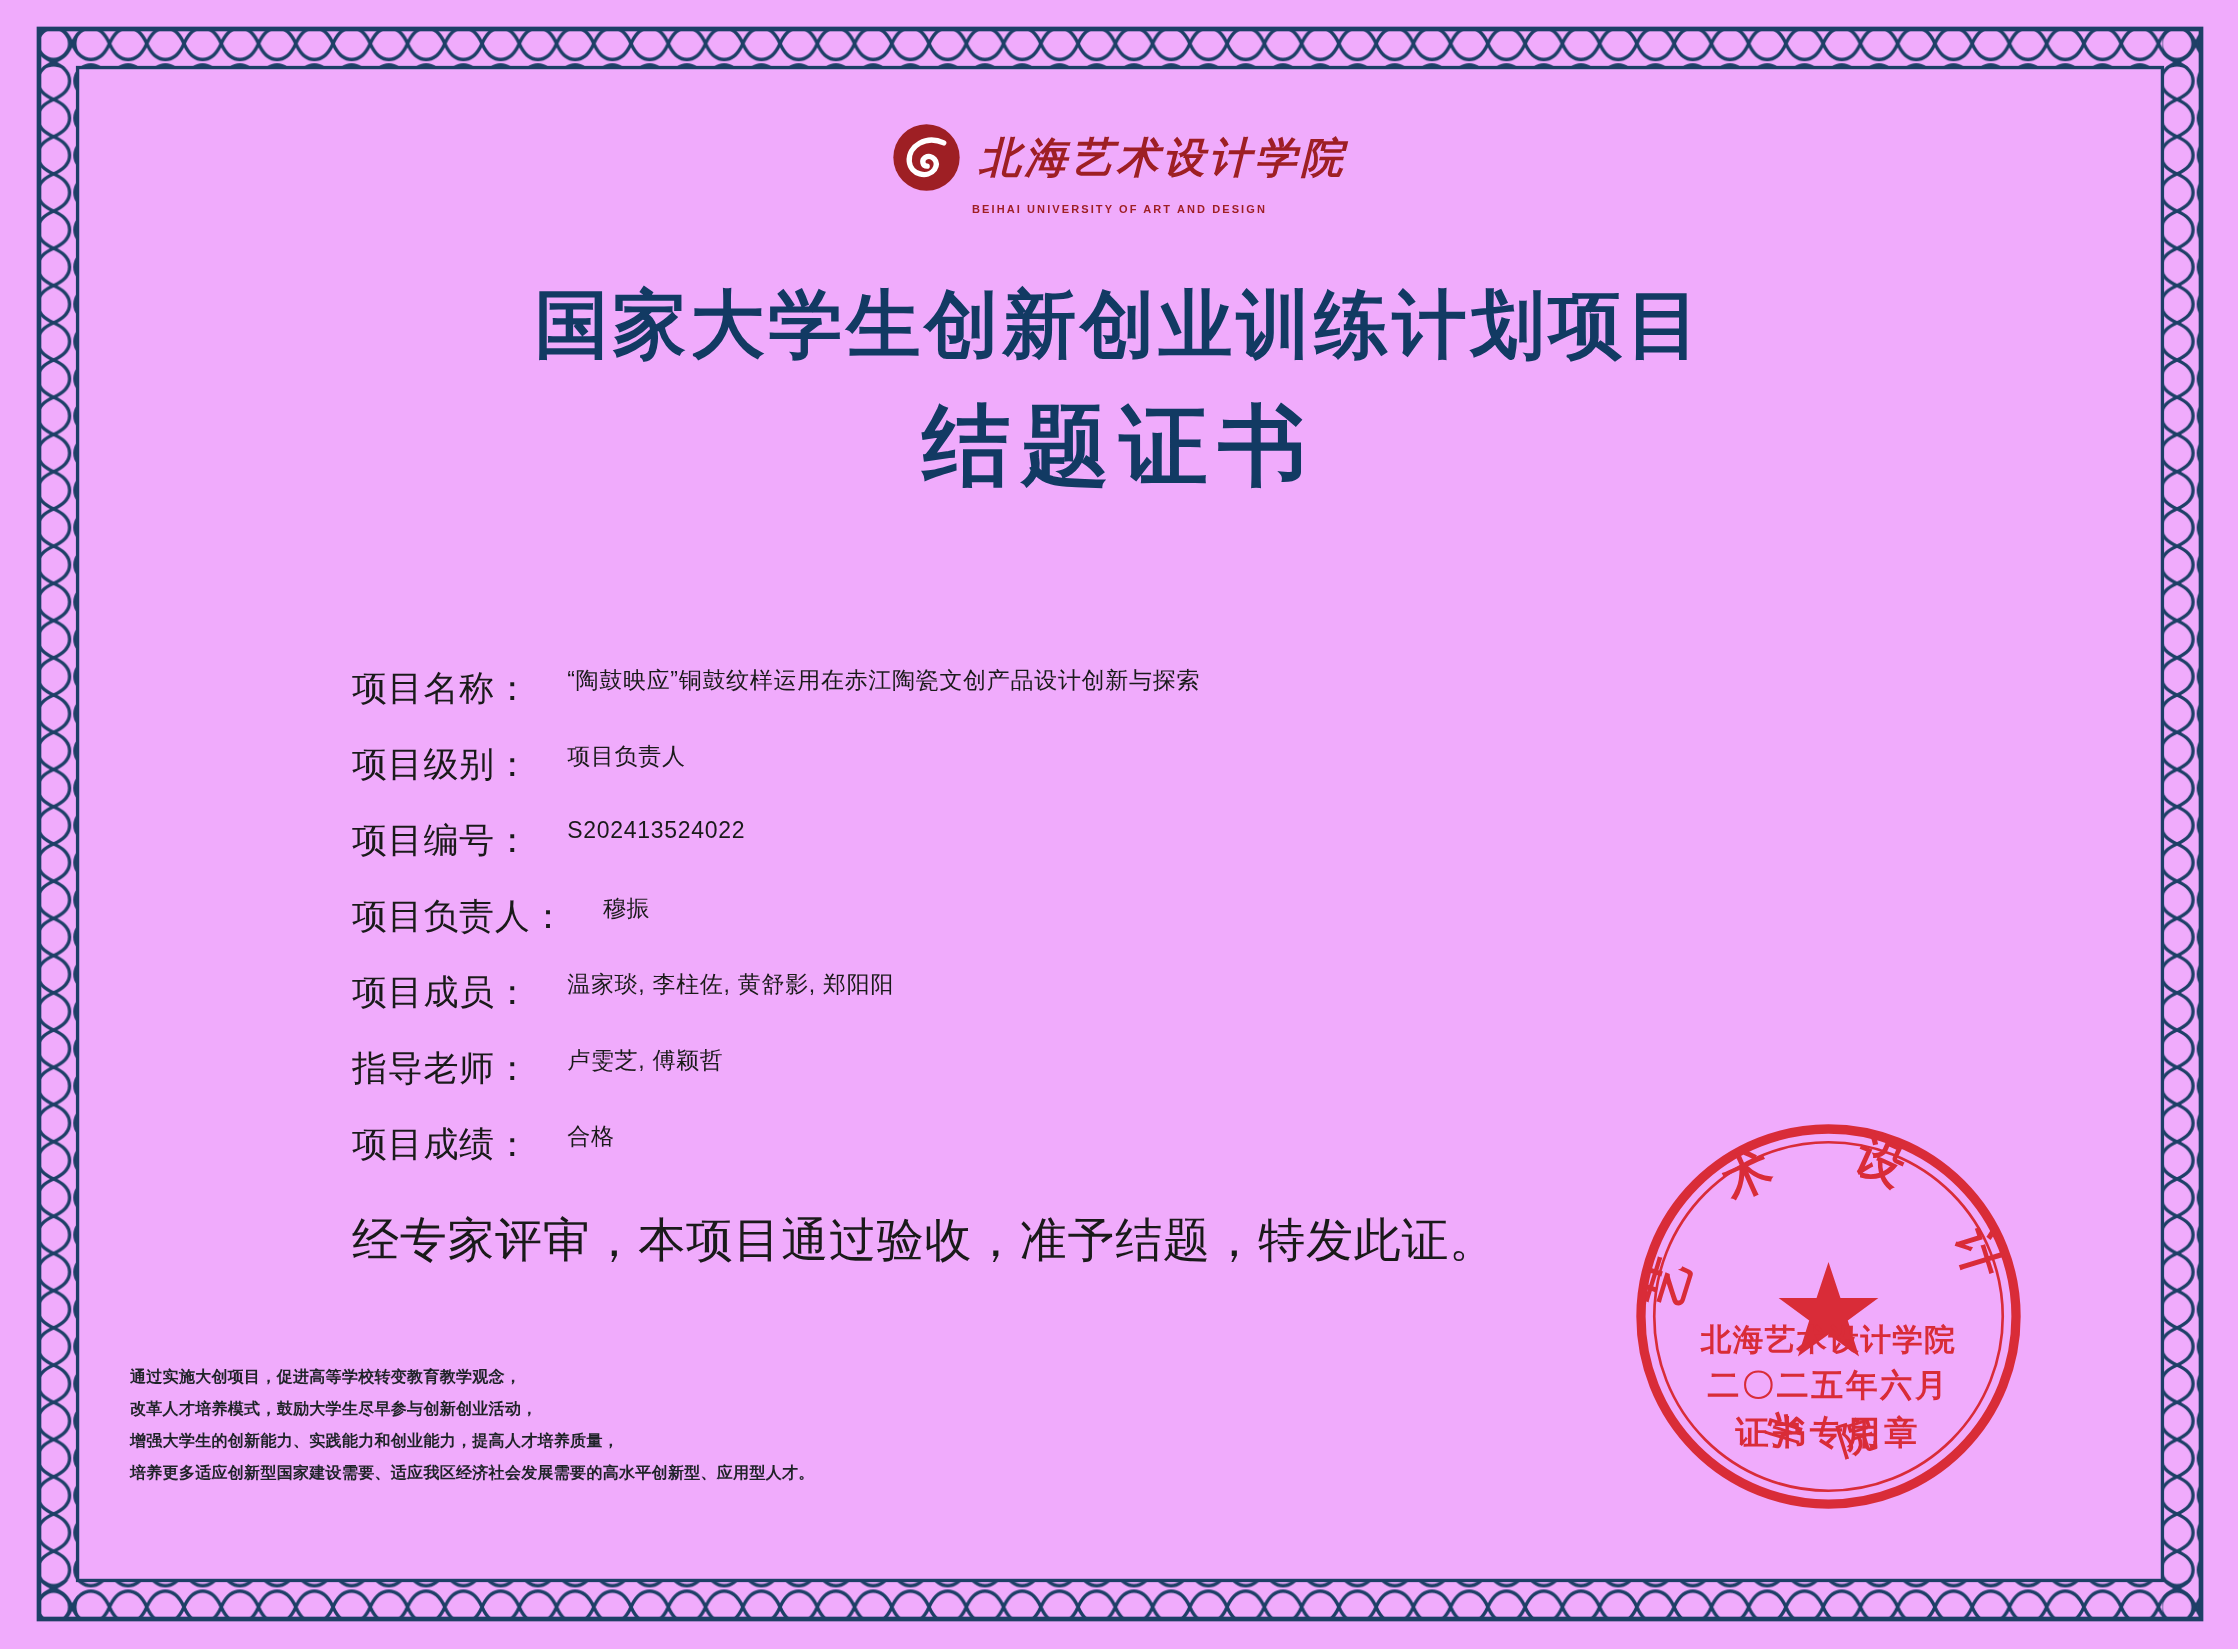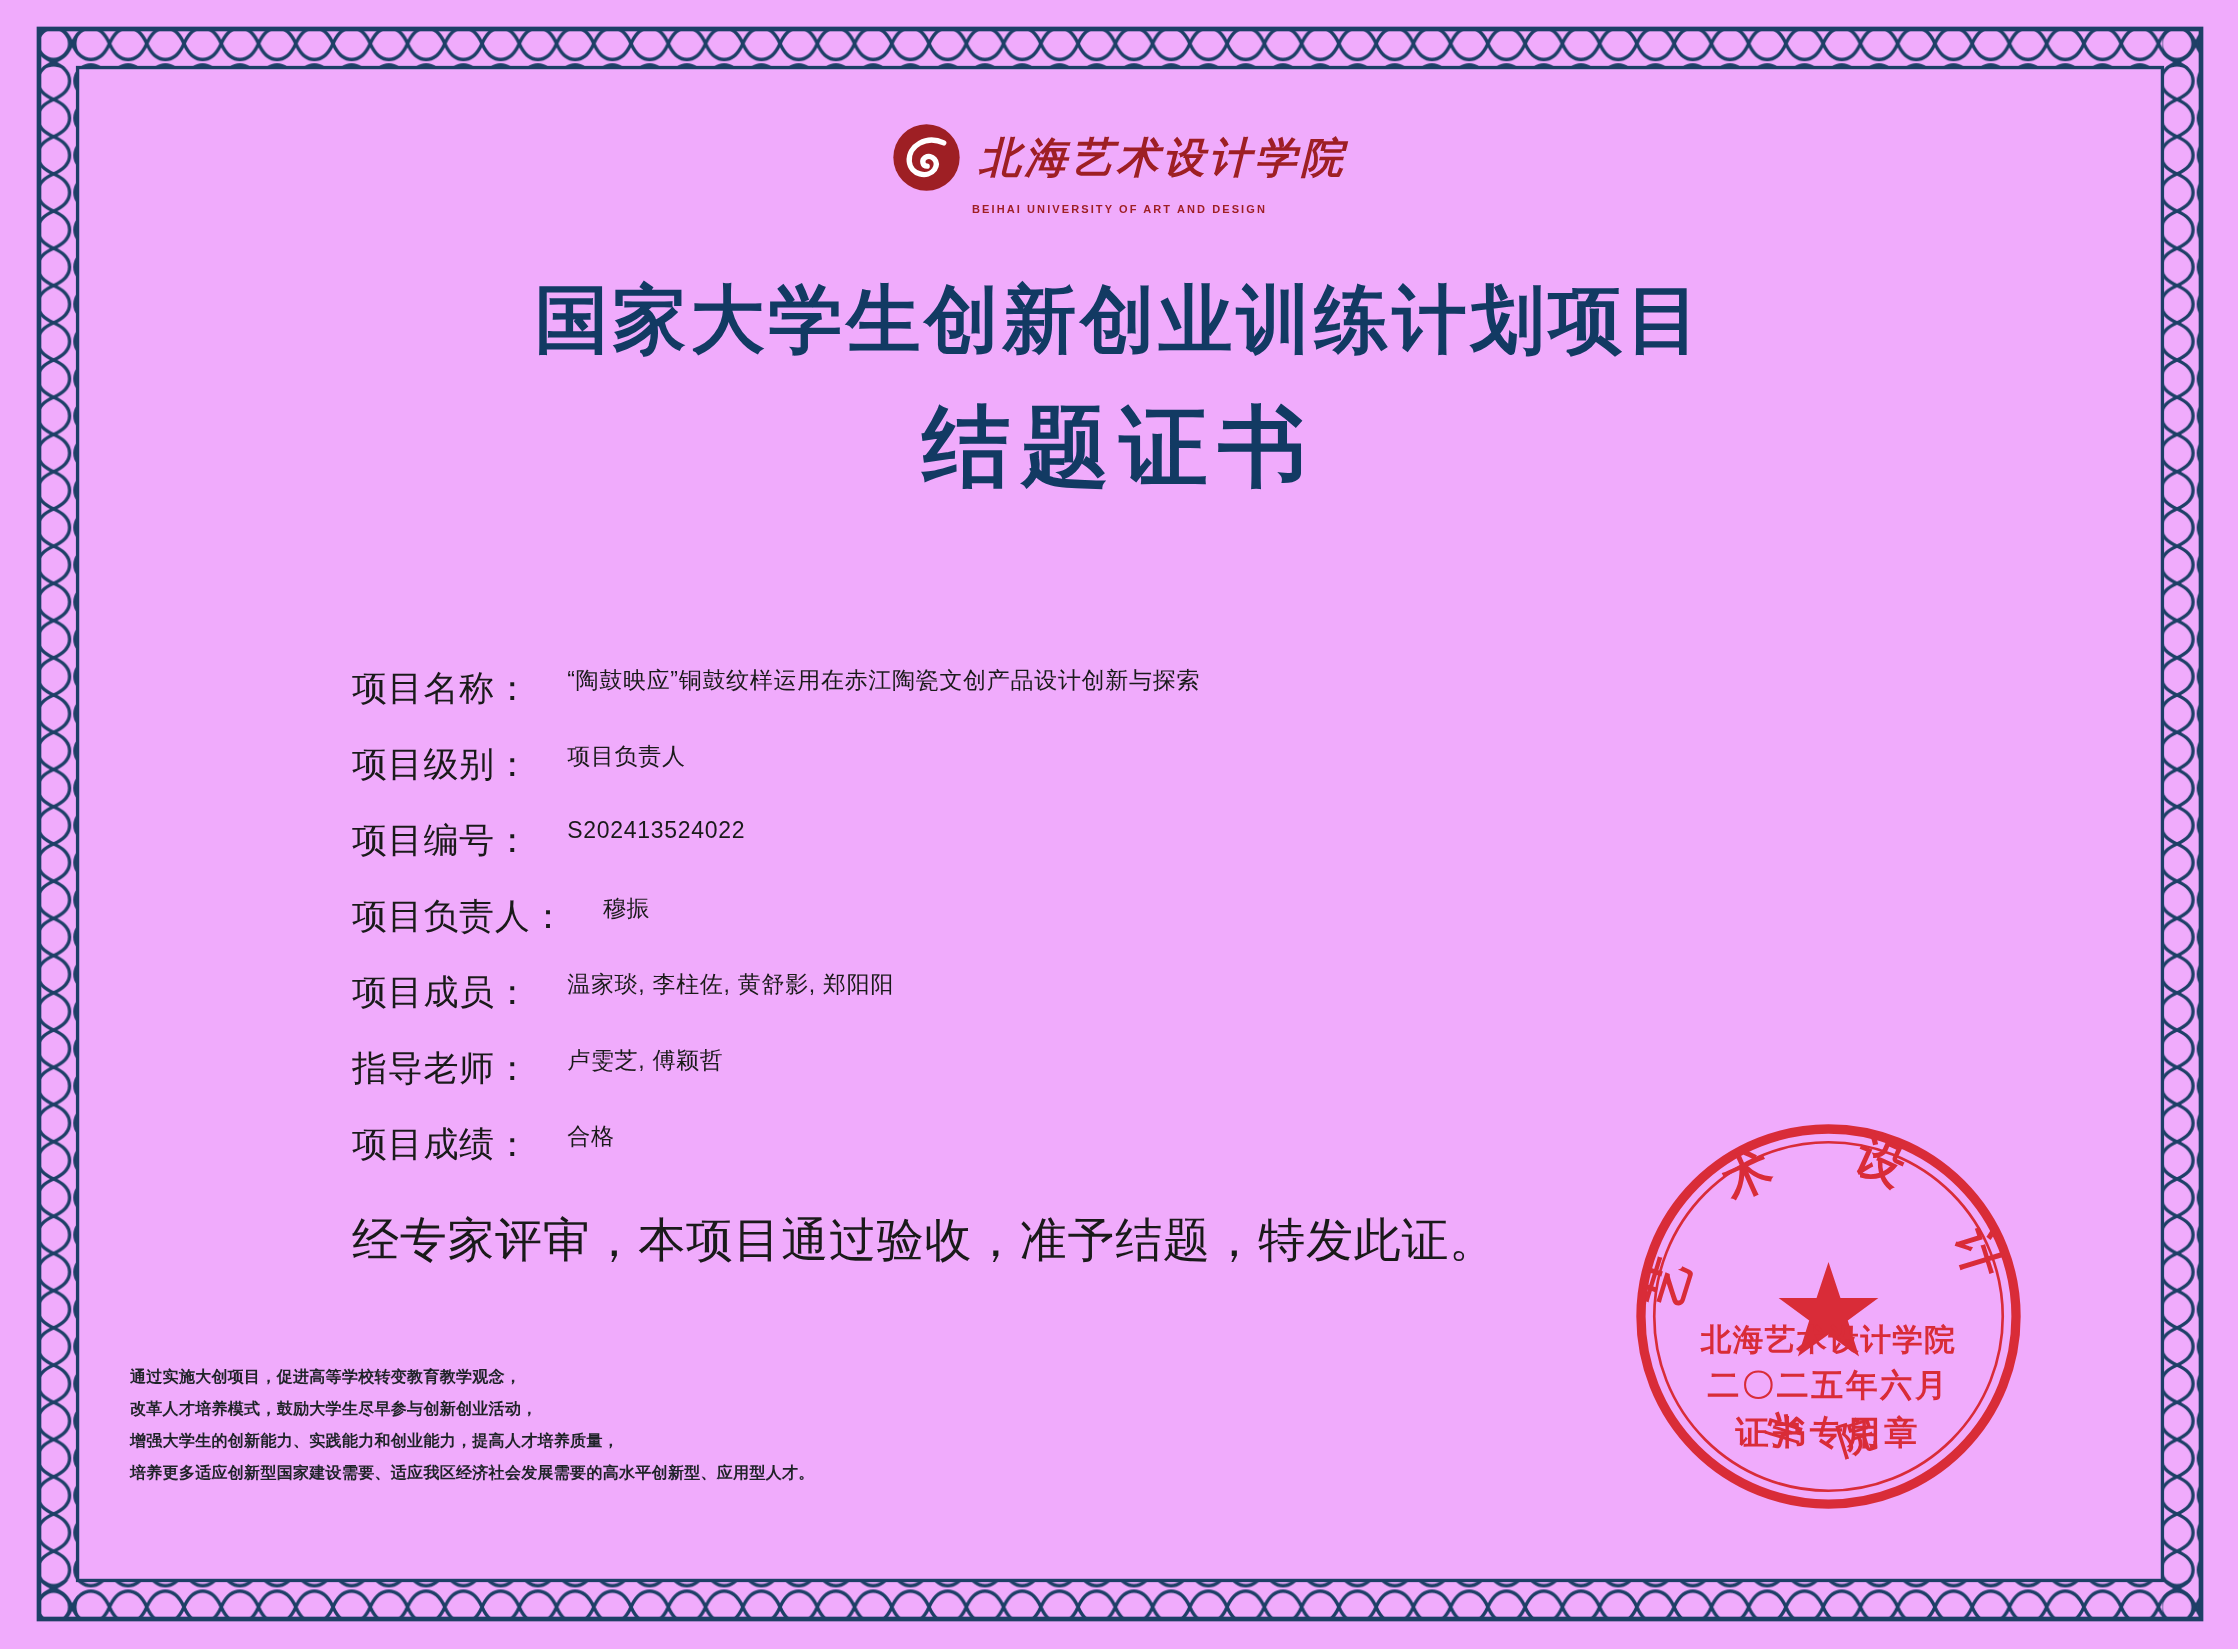--- a/index.html
+++ b/index.html
@@ -81,35 +81,35 @@
     text-align: center;
   }
 
   
   .title-main {
     position: absolute;
     top: 286px;
     left: 0;
     width: 100%;
     text-align: center;
-    font-family: Liberation Mono, monospace;
+    font-family: Liberation Serif, serif;
     font-weight: 700;
     font-size: 74px;
     letter-spacing: 4px;
     color: #123a63;
     line-height: 1.08;
     white-space: nowrap;
   }
   .title-sub {
     position: absolute;
     top: 399px;
     left: 0;
     width: 100%;
     text-align: center;
-    font-family: Liberation Sans, sans-serif;
+    font-family: Liberation Serif, serif;
     font-weight: 700;
     font-size: 88px;
     letter-spacing: 10.6px;
     color: #123a63;
     line-height: 1.1;
     white-space: nowrap;
   }
 
   
   .fields {

